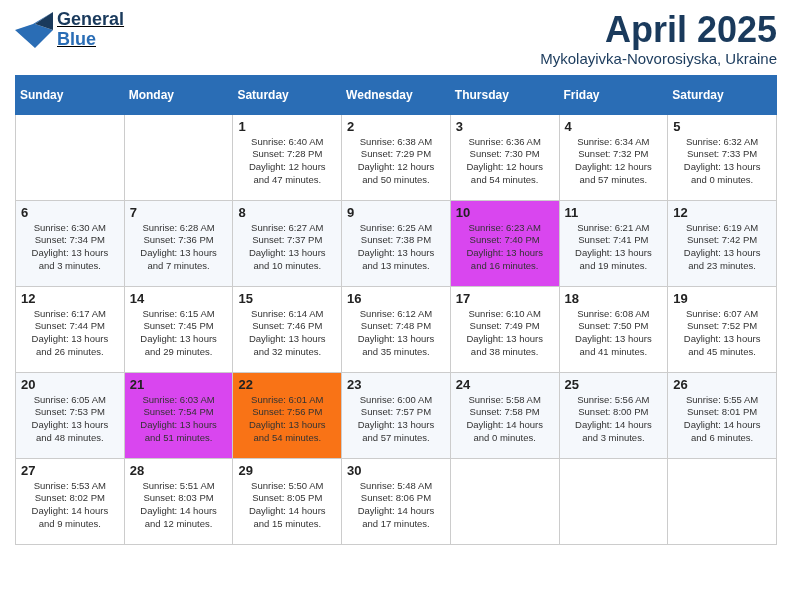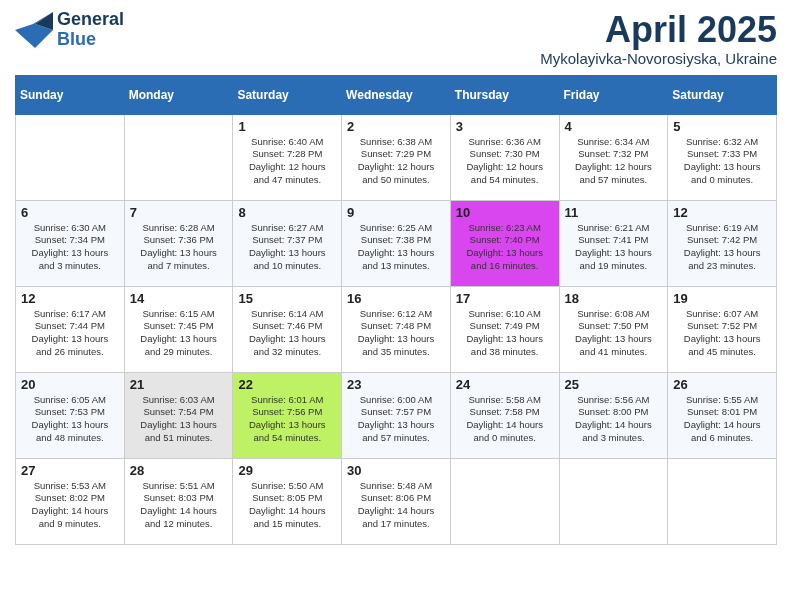--- a/index.html
+++ b/index.html
@@ -80,21 +80,21 @@
     }
     .empty { background: #fff !important; }
   </style>
 </head>
 <body>
 
 <div class="page">
   <div class="header">
 
     <div class="logo">
-      <div style="display:flex; align-items:center;">
+      <div style="display:flex; align-items:center;text-decoration:underline;">
         <div style="position:relative; width:38px; height:36px; margin-right:4px;">
           
           <svg width="38" height="36" viewBox="0 0 38 36">
             <polygon points="38,0 20,12 38,18 20,36 0,18 18,12" fill="#2a6db5"></polygon>
             <polygon points="38,0 20,12 38,18" fill="#1a3a5c"></polygon>
           </svg>
         </div>
         <div>
           <div style="font-size:18px; font-weight:bold; color:#1a3a5c; line-height:1.1;">General</div>
           <div style="font-size:18px; font-weight:bold; color:#2a6db5; line-height:1.1;">Blue</div>
@@ -204,25 +204,25 @@
           <td>
             <div class="day-num">19</div>
             <div class="day-info">Sunrise: 6:07 AM<br>Sunset: 7:52 PM<br>Daylight: 13 hours<br>and 45 minutes.</div>
           </td>
         </tr>
         <tr style="background: rgb(245, 248, 252);">
           <td style="background: rgb(245, 248, 252);">
             <div class="day-num">20</div>
             <div class="day-info">Sunrise: 6:05 AM<br>Sunset: 7:53 PM<br>Daylight: 13 hours<br>and 48 minutes.</div>
           </td>
-          <td style="background: #e5e5e5;">
+          <td style="background: #d946ef;">
             <div class="day-num">21</div>
             <div class="day-info">Sunrise: 6:03 AM<br>Sunset: 7:54 PM<br>Daylight: 13 hours<br>and 51 minutes.</div>
           </td>
-          <td style="background: #bef264;">
+          <td style="background: #f97316;">
             <div class="day-num">22</div>
             <div class="day-info">Sunrise: 6:01 AM<br>Sunset: 7:56 PM<br>Daylight: 13 hours<br>and 54 minutes.</div>
           </td>
           <td style="background: rgb(245, 248, 252);">
             <div class="day-num">23</div>
             <div class="day-info">Sunrise: 6:00 AM<br>Sunset: 7:57 PM<br>Daylight: 13 hours<br>and 57 minutes.</div>
           </td>
           <td style="background: rgb(245, 248, 252);">
             <div class="day-num">24</div>
             <div class="day-info">Sunrise: 5:58 AM<br>Sunset: 7:58 PM<br>Daylight: 14 hours<br>and 0 minutes.</div>

